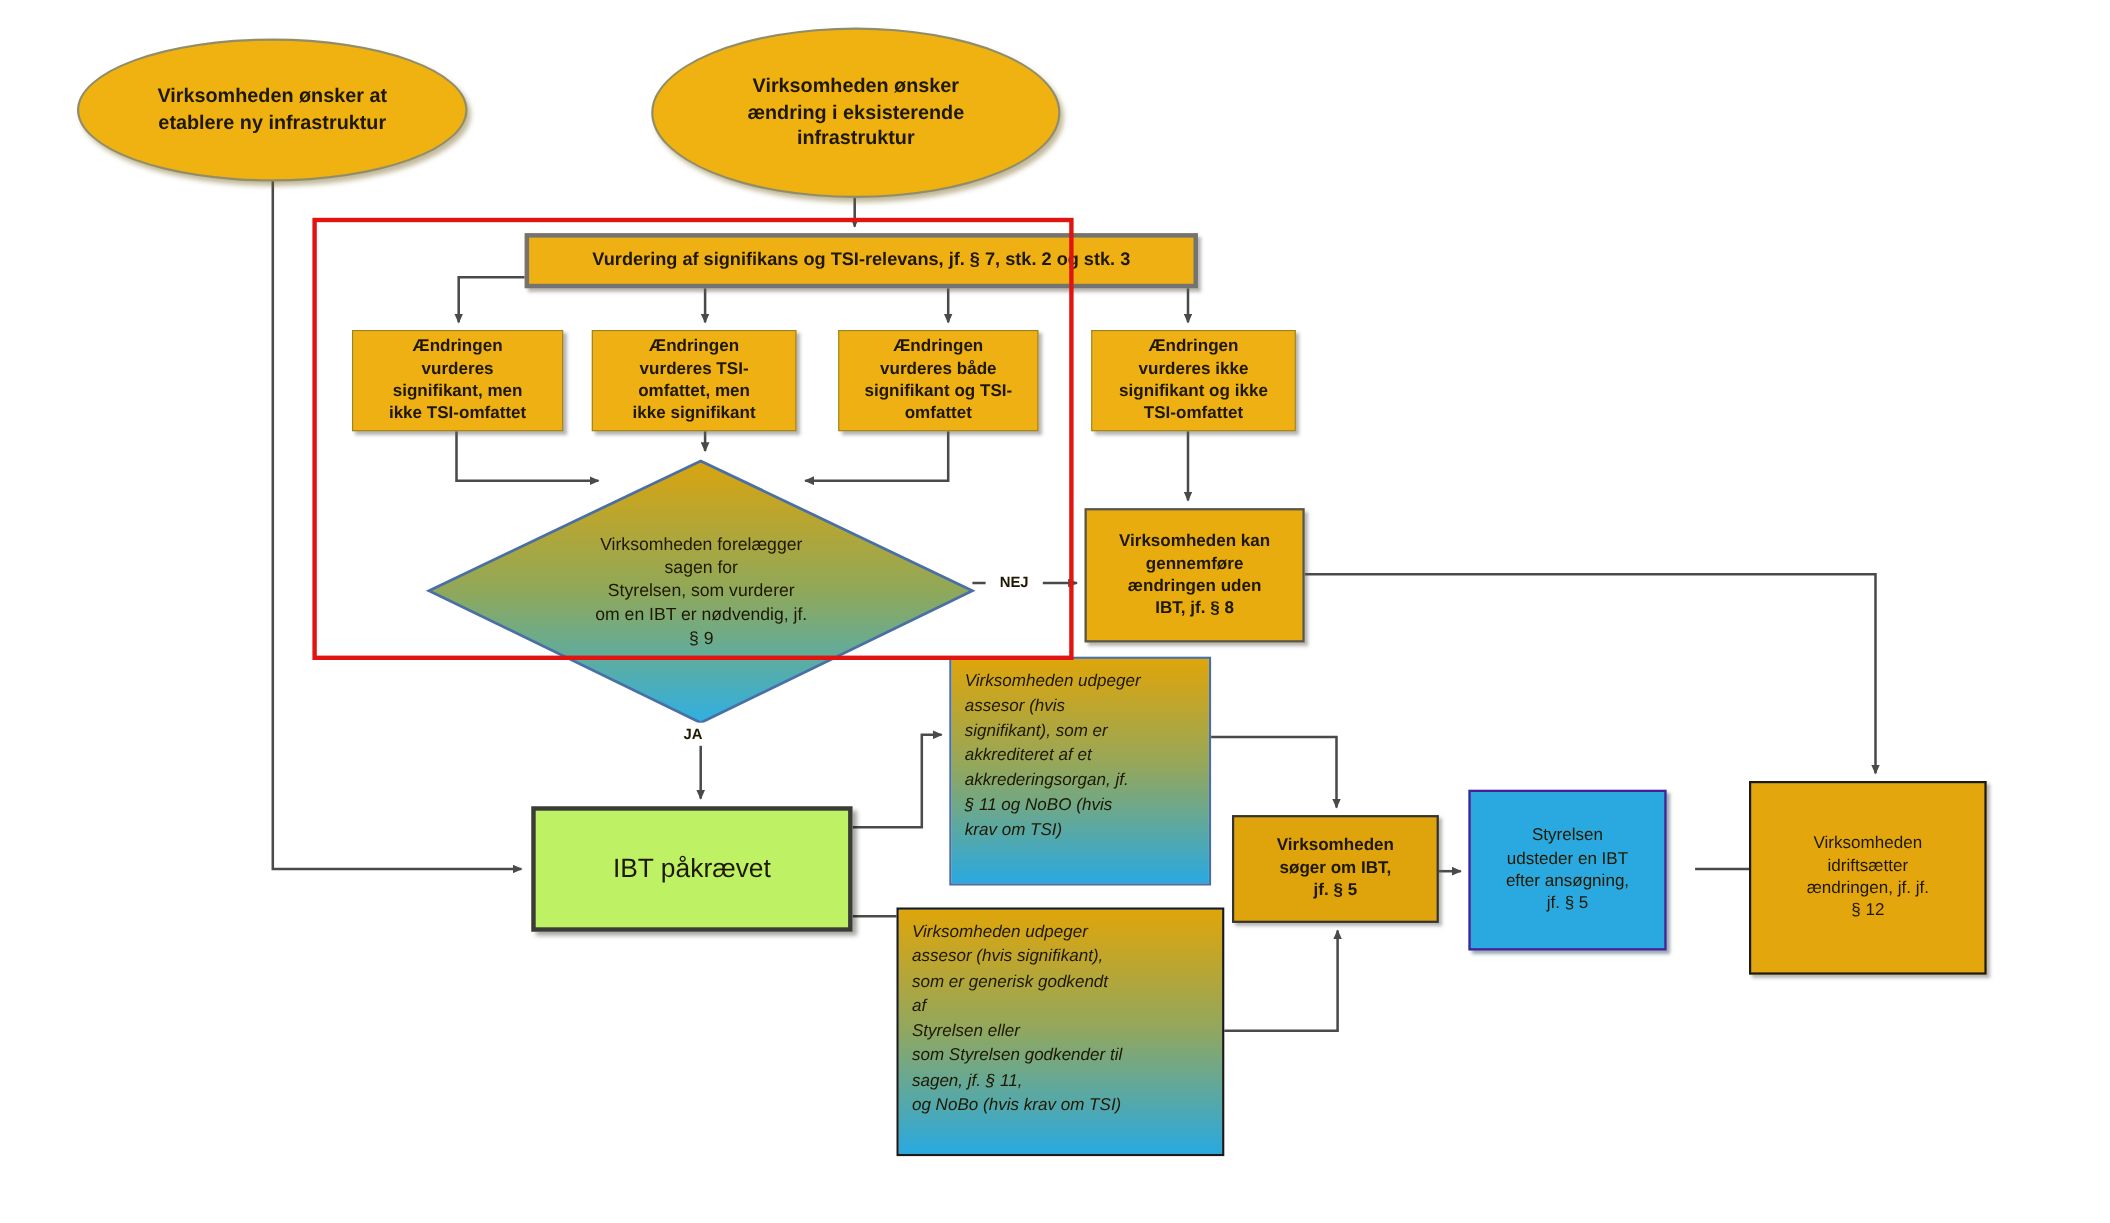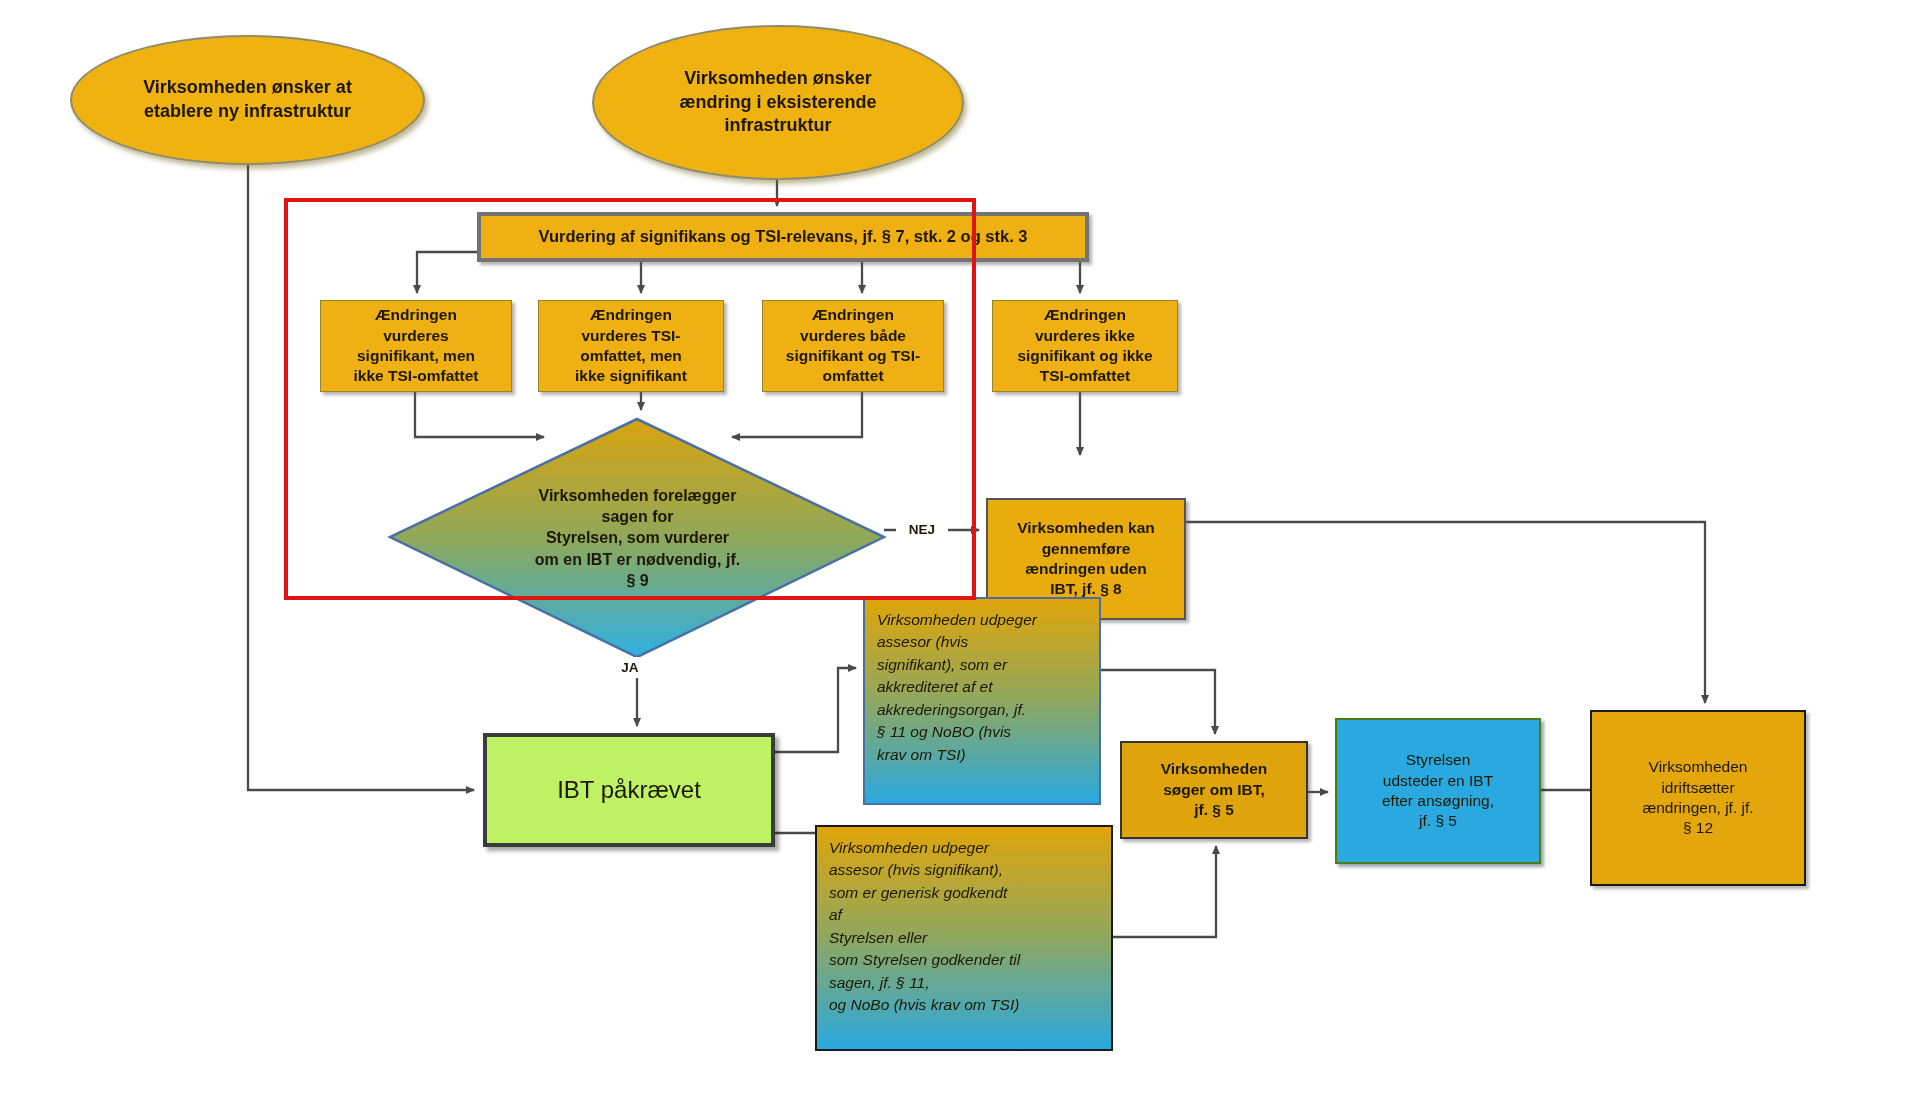--- a/index.html
+++ b/index.html
@@ -14,35 +14,35 @@
            box-shadow:3px 4px 5px rgba(120,100,30,.45);font-weight:700;font-size:18px;}
   .n-ellipse-new{left:70px;top:35px;width:355px;height:130px;}
   .n-ellipse-change{left:592px;top:25px;width:372px;height:155px;}
   .n-vurdering{left:477px;top:212px;width:612px;height:50px;font-size:16.5px;font-weight:600;
                border:4px solid #737373;}
   .smallbox{font-size:15.5px;font-weight:600;}
   .n-b1{left:320px;top:300px;width:192px;height:92px;}
   .n-b2{left:538px;top:300px;width:186px;height:92px;}
   .n-b3{left:762px;top:300px;width:182px;height:92px;}
   .n-b4{left:992px;top:300px;width:186px;height:92px;}
-  .n-diamond-text{left:465px;top:443px;width:345px;height:190px;font-size:16px;font-weight:700;
+  .n-diamond-text{left:465px;top:443px;width:345px;height:190px;font-size:16px;font-weight:400;
                   background:transparent;z-index:3;}
   .n-no-ibt{left:986px;top:462px;width:200px;height:122px;font-size:15.5px;font-weight:600;
-            background:#e9ac0e;border:2px solid #555;box-shadow:3px 3px 3px rgba(90,90,90,.45);margin-top:36px;}
+            background:#e9ac0e;border:2px solid #555;box-shadow:3px 3px 3px rgba(90,90,90,.45);}
   .n-ibt-required{left:483px;top:733px;width:292px;height:114px;font-size:24px;font-weight:400;
             background:#bef264;border:4px solid #3b3b3b;box-shadow:4px 4px 4px rgba(0,0,0,.35);}
   .gradbox{background:linear-gradient(180deg,#dfa50a 0%,#93a75c 48%,#29a9e0 100%);
            text-align:left;justify-content:flex-start;align-items:flex-start;
            font-size:15.5px;font-weight:400;padding:10px 12px;line-height:1.45;font-style:italic;}
   .n-grad1{left:863px;top:597px;width:238px;height:208px;border:2px solid #4a6fa5;}
   .n-grad2{left:815px;top:825px;width:298px;height:226px;border:2px solid #1a1a1a;}
   .n-apply{left:1120px;top:741px;width:188px;height:98px;font-size:15.5px;font-weight:600;
            background:#dfa40c;border:2px solid #333;box-shadow:3px 3px 3px rgba(90,90,90,.45);}
-  .n-issue{left:1335px;top:718px;width:206px;height:146px;font-size:15.5px;font-weight:500;
-           background:#29a9e0;border:2px solid #4d7c0f;box-shadow:3px 3px 3px rgba(40,60,80,.45);}
+  .n-issue{left:1335px;top:718px;width:180px;height:146px;font-size:15.5px;font-weight:500;
+           background:#29a9e0;border:2px solid #4c1d95;box-shadow:3px 3px 3px rgba(40,60,80,.45);}
   .n-commission{left:1590px;top:710px;width:216px;height:176px;font-size:15.5px;font-weight:500;
            background:#e3a60d;border:2px solid #1a1a1a;box-shadow:3px 3px 3px rgba(90,90,90,.45);}
   .edge-label{position:absolute;z-index:4;background:#ffffff;color:#1e1800;
               font-size:13.5px;font-weight:700;display:flex;align-items:center;justify-content:center;}
   .l-nej{left:896px;top:518px;width:52px;height:22px;}
   .l-ja{left:612px;top:657px;width:36px;height:21px;}
   .highlight{position:absolute;left:284px;top:198px;width:684px;height:394px;
              border:4px solid #e01410;z-index:5;pointer-events:none;background:transparent;}
 </style>
 </head>

